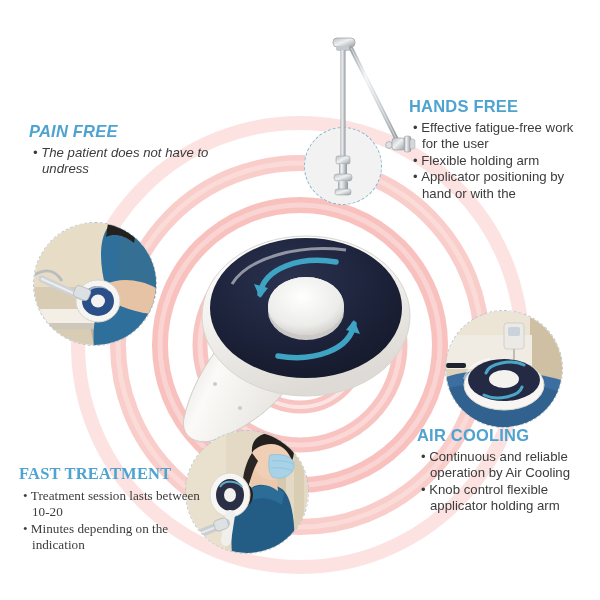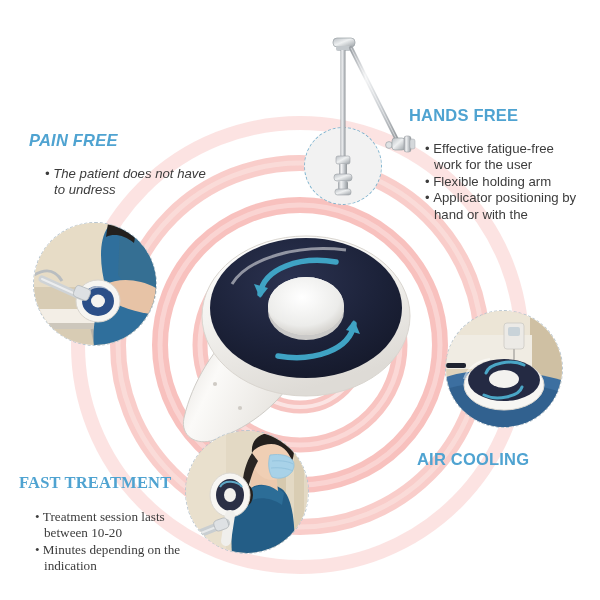--- a/index.html
+++ b/index.html
@@ -14,38 +14,38 @@
   
   .waves{position:absolute;left:0;top:0;width:600px;height:600px;}
 
   
   .block{position:absolute;}
   .blk-title{
     font-weight:bold;
     font-size:16.5px;
     letter-spacing:.2px;
     color:#4fa3d1;
-    margin:9px 0 3px 0;
+    margin:0 0 3px 0;
     white-space:nowrap;
   }
-  .blk-list{margin:16px;padding:0;list-style:none;}
+  .blk-list{margin:4px;padding:0;list-style:none;}
   .blk-list li{
     font-size:13.2px;
     line-height:16.4px;
     color:#3c3c3c;
     margin:0 0 0 0;
     text-indent:-9px;
     padding-left:9px;
   }
   .blk-list li .bul{font-size:13px;}
 
   .b-pain{left:29px;top:122px;width:196px;font-style:italic;}
   .b-hands{left:409px;top:97px;width:184px;}
   .b-fast{left:19px;top:464px;width:190px;font-family:Liberation Serif, serif;}
-  .b-air{left:417px;top:441px;width:176px;}
+  .b-air{left:417px;top:426px;width:176px;}
 
   
   .photo{
     position:absolute;border-radius:50%;overflow:hidden;
     border:1px dashed #b9c6cf;
     box-sizing:border-box;
   }
   .photo svg{display:block;}
 
   .p-left{left:33px;top:222px;width:124px;height:124px;}
@@ -299,15 +299,19 @@
   <div class="block b-fast">
     <div class="blk-title">FAST TREATMENT</div>
     <ul class="blk-list">
       <li><span class="bul">•</span>&nbsp;<span>Treatment session lasts between 10-20</span></li>
       <li><span class="bul">•</span>&nbsp;<span>Minutes depending on the indication</span></li>
     </ul>
   </div>
 
   <div class="block b-air">
     <div class="blk-title">AIR COOLING</div>
+    <ul class="blk-list">
+      <li><span class="bul">•</span>&nbsp;<span>Continuous and reliable operation by Air Cooling</span></li>
+      <li><span class="bul">•</span>&nbsp;<span>Knob control flexible applicator holding arm</span></li>
+    </ul>
   </div>
 
 </div>
 
 </body></html>

